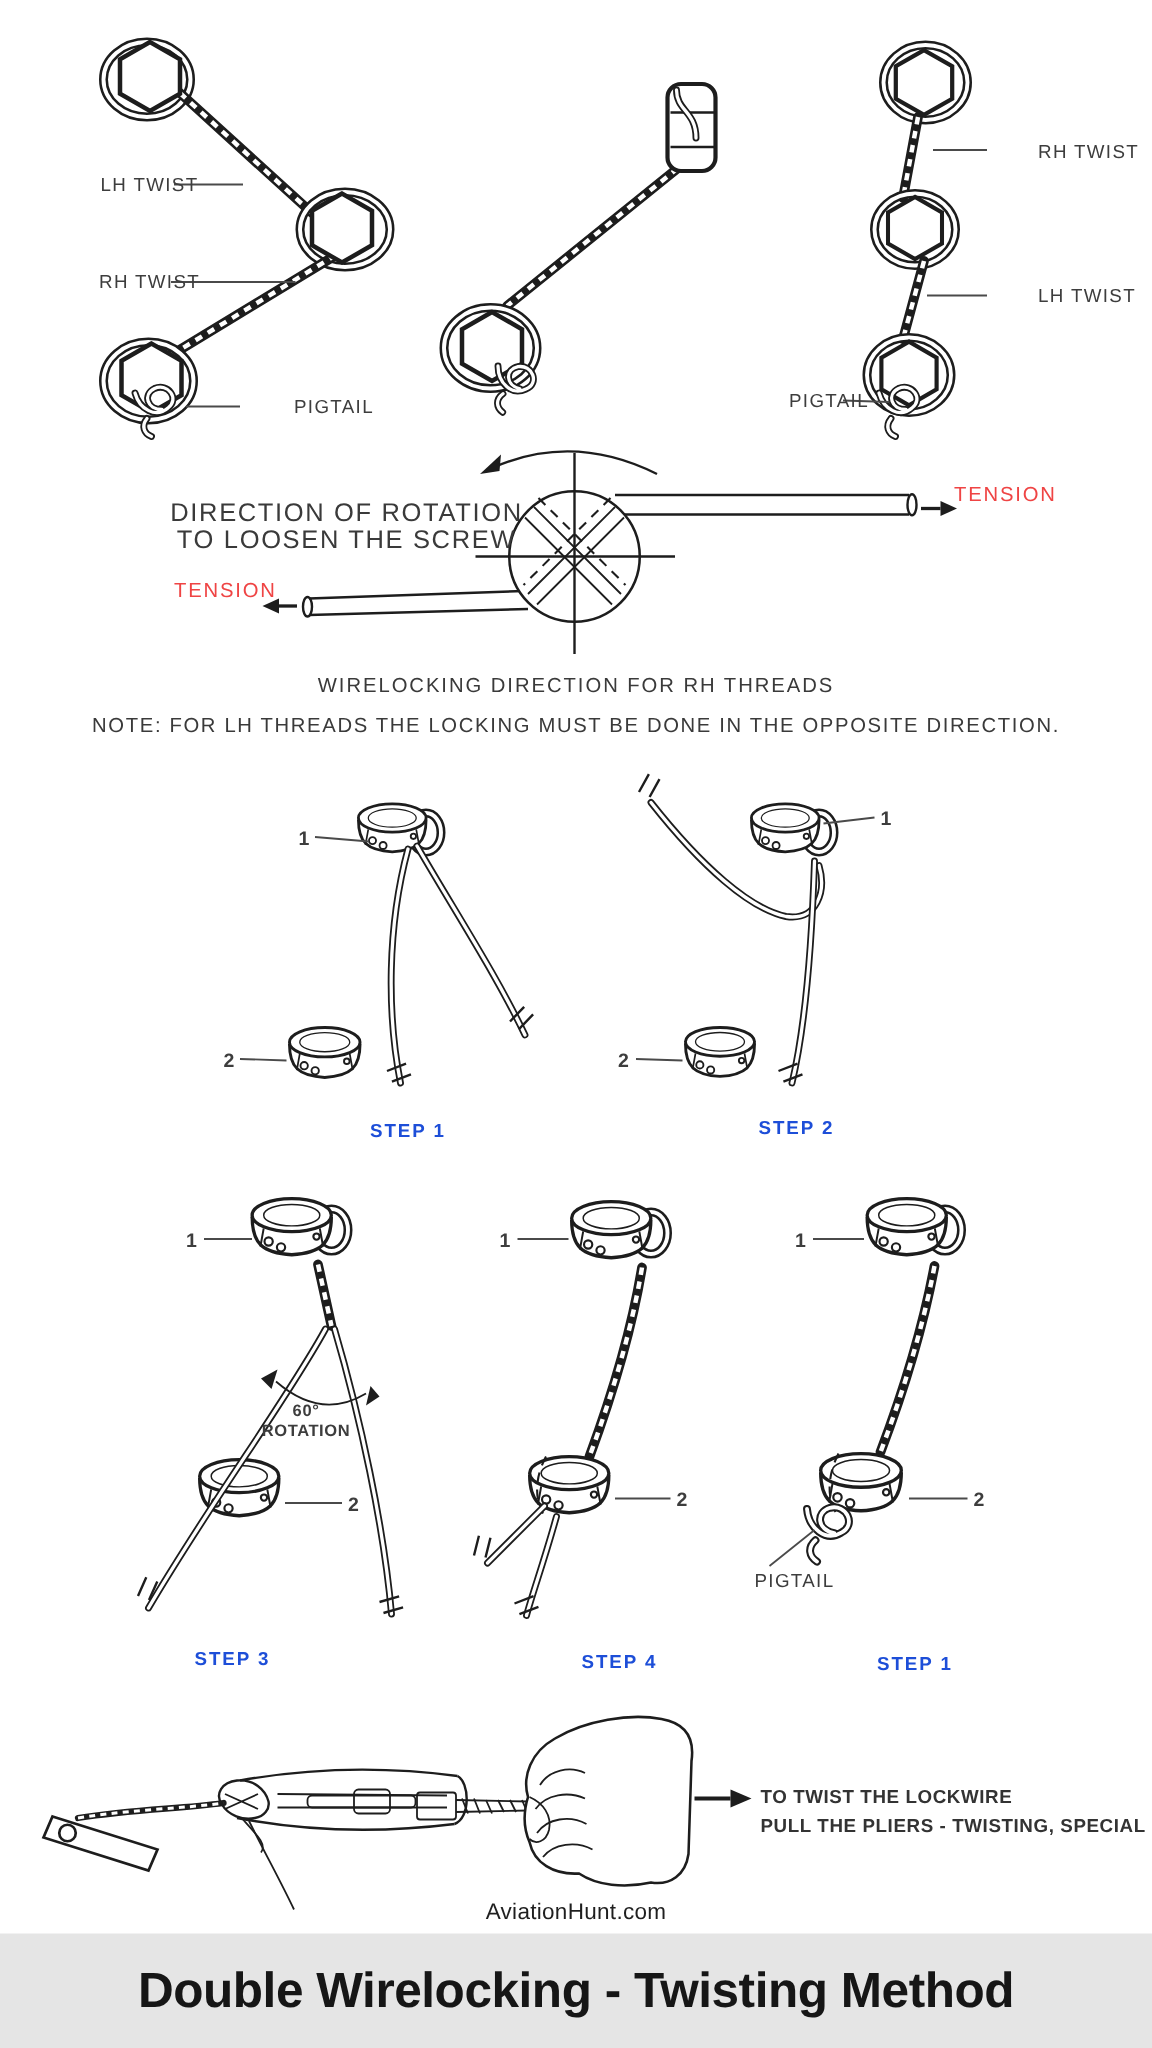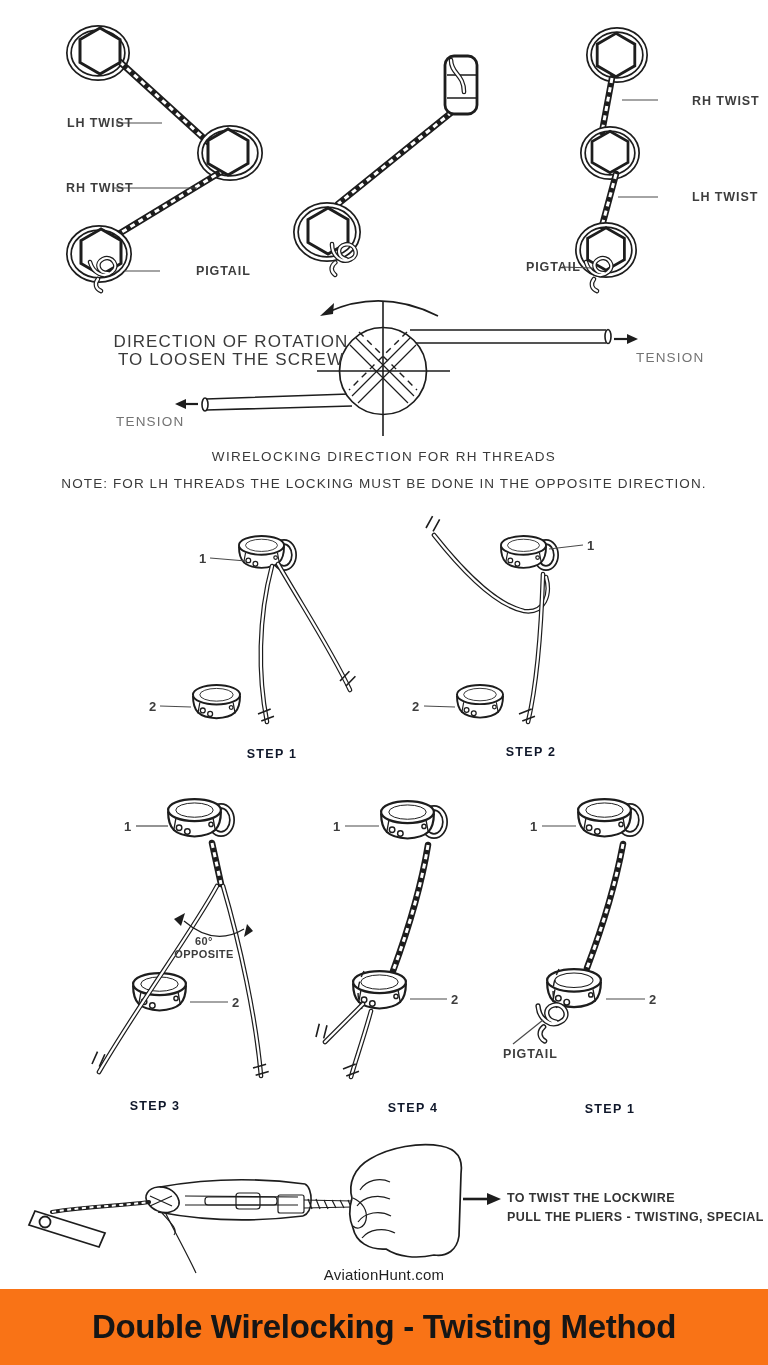--- a/index.html
+++ b/index.html
@@ -14,32 +14,32 @@
   .wo{stroke:#1d1d1d;stroke-width:4.6;fill:none;stroke-linecap:round;}
   .wi{stroke:#ffffff;stroke-width:2.2;fill:none;stroke-linecap:round;}
   .ro{stroke:#1d1d1d;stroke-width:6.5;fill:none;stroke-linecap:round;}
   .ri{stroke:#ffffff;stroke-width:3;fill:none;stroke-dasharray:5 4.5;}
   .co{stroke:#1d1d1d;stroke-width:4.2;fill:none;stroke-linecap:round;}
   .ci{stroke:#ffffff;stroke-width:2;fill:none;stroke-dasharray:4 3.5;}
   .dashed{stroke:#1d1d1d;stroke-width:1.4;fill:none;stroke-dasharray:6.5 5;}
   .fillink{fill:#1d1d1d;stroke:none;}
   
   .lbl{position:absolute;color:#3d3d3d;white-space:nowrap;}
-  .dlbl{font-size:12.5px;font-weight:bold;letter-spacing:.9px;padding-left:30px;}
+  .dlbl{font-size:12.5px;font-weight:normal;letter-spacing:.9px;padding-left:30px;}
   .num{font-size:13px;font-weight:bold;letter-spacing:.5px;}
-  .steplbl{font-size:12.5px;font-weight:bold;letter-spacing:1.3px;color:#0f172a;}
+  .steplbl{font-size:12.5px;font-weight:bold;letter-spacing:1.3px;color:#1d4ed8;}
   .ctr{transform:translateX(-50%);}
   .caption{font-size:17px;letter-spacing:1.1px;line-height:18px;text-align:center;color:#3a3a3a;}
-  .tension{font-size:13.5px;letter-spacing:1.2px;color:#737373;margin-top:28px;}
+  .tension{font-size:13.5px;letter-spacing:1.2px;color:#ef4444;}
   .heading{font-size:13.5px;letter-spacing:1.3px;color:#3a3a3a;}
   .note{font-size:13.5px;letter-spacing:1.1px;color:#3a3a3a;}
   .angle{font-size:11px;font-weight:bold;letter-spacing:.4px;line-height:13px;text-align:center;color:#3d3d3d;}
   .plnote{font-size:12.5px;font-weight:bold;letter-spacing:.4px;line-height:19px;color:#333;}
   .site{font-size:15px;color:#1f1f1f;letter-spacing:.2px;}
-  .band{position:absolute;left:0;top:1289px;width:768px;height:76px;background:#f97316;text-align:right;}
+  .band{position:absolute;left:0;top:1289px;width:768px;height:76px;background:#e5e5e5;text-align:right;}
   .title{position:absolute;left:50%;top:0;transform:translateX(-50%);line-height:76px;
          font-size:33px;font-weight:bold;letter-spacing:-0.3px;color:#161616;white-space:nowrap;}
 </style>
 </head>
 <body>
 
 <div class="page">
 
 <svg class="art" width="768" height="1365" viewBox="0 0 768 1365">
   <defs>
@@ -303,21 +303,21 @@
 <div class="lbl num" style="left:412px;top:699px;">2</div>
 <div class="lbl num" style="left:124px;top:819px;">1</div>
 <div class="lbl num" style="left:232px;top:995px;">2</div>
 <div class="lbl num" style="left:333px;top:819px;">1</div>
 <div class="lbl num" style="left:451px;top:992px;">2</div>
 <div class="lbl num" style="left:530px;top:819px;">1</div>
 <div class="lbl num" style="left:649px;top:992px;">2</div>
 
 <div class="lbl angle" style="left:204px;top:935px;transform:translateX(-50%);">
   <div>60°</div>
-  <div>OPPOSITE</div>
+  <div>ROTATION</div>
 </div>
 <div class="lbl dlbl" style="left:473px;top:1047px;">PIGTAIL</div>
 
 <div class="lbl steplbl ctr" style="left:272px;top:747px;">STEP 1</div>
 <div class="lbl steplbl ctr" style="left:531px;top:745px;">STEP 2</div>
 <div class="lbl steplbl ctr" style="left:155px;top:1099px;">STEP 3</div>
 <div class="lbl steplbl ctr" style="left:413px;top:1101px;">STEP 4</div>
 <div class="lbl steplbl ctr" style="left:610px;top:1102px;">STEP 1</div>
 
 <div class="lbl plnote" style="left:507px;top:1189px;">

